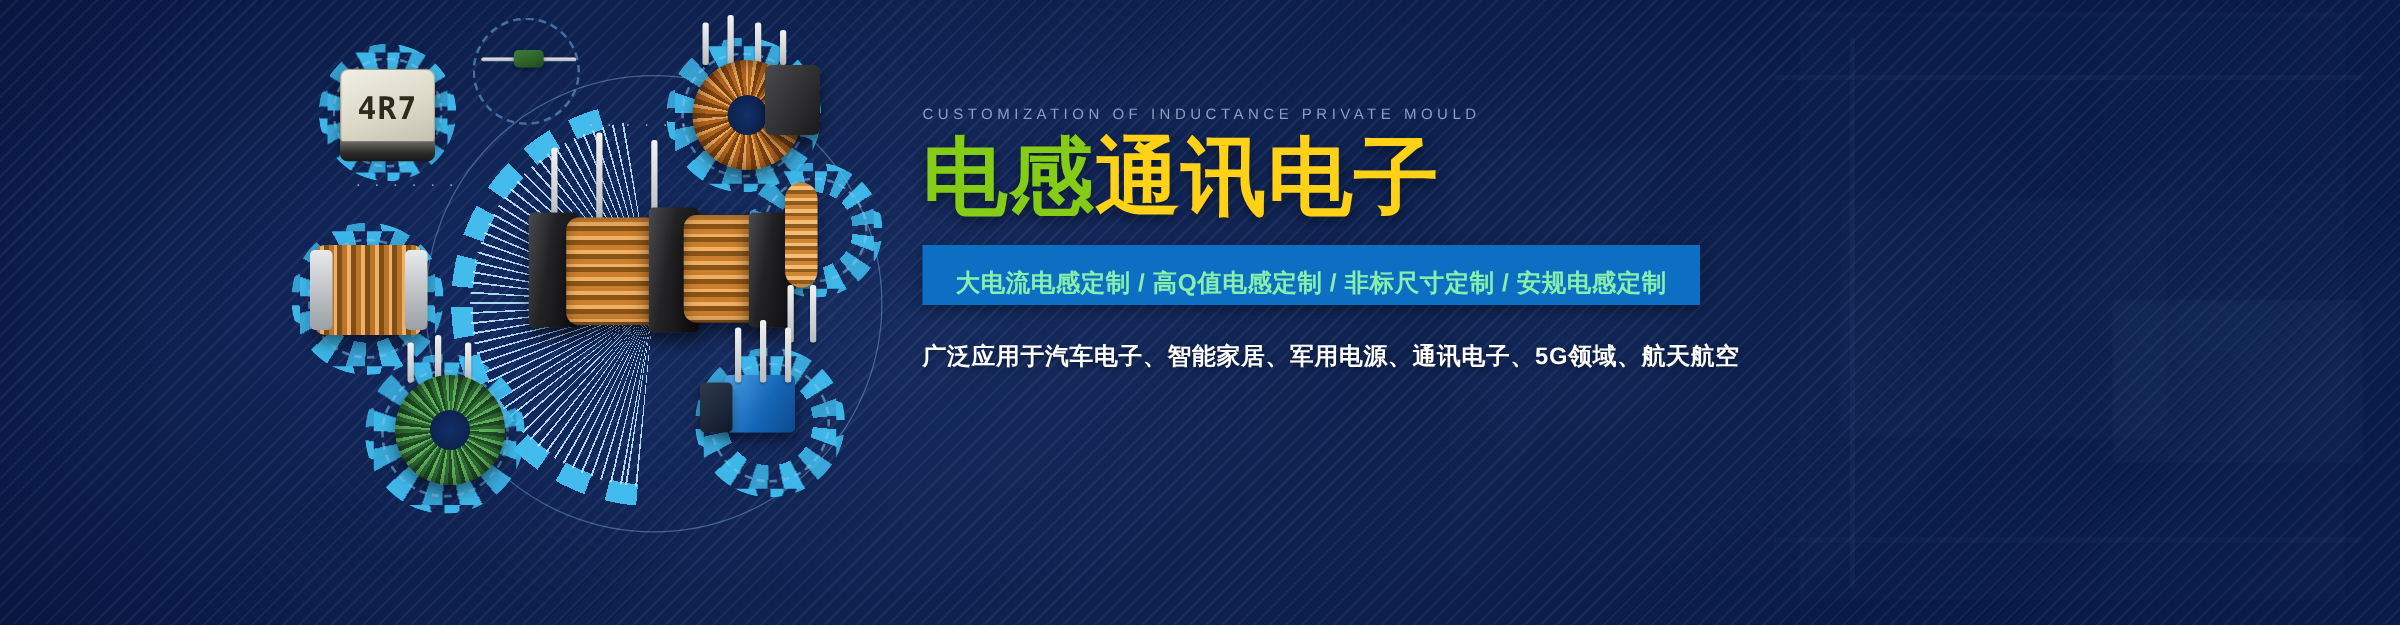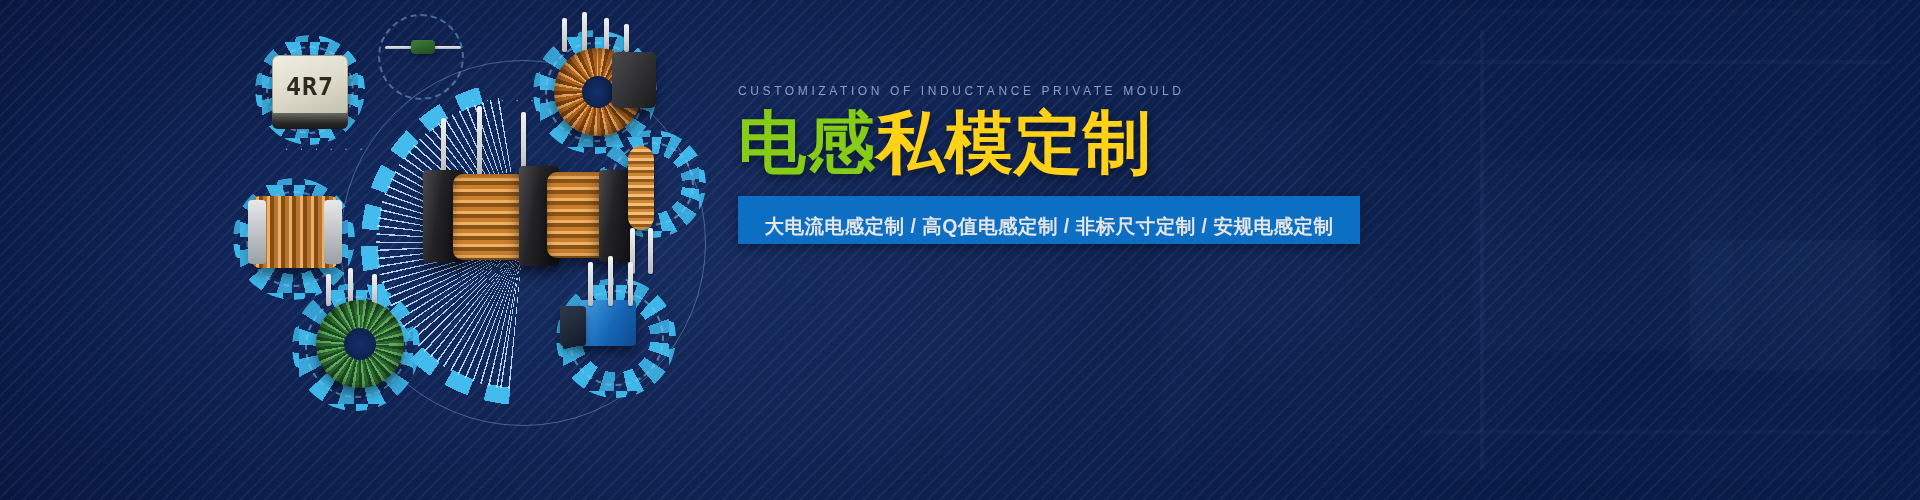--- a/index.html
+++ b/index.html
@@ -215,21 +215,21 @@
   }
   .headline .w{ color:#84cc16; }
   .headline .y{ color:#ffd217; }
 
   .pillbar{
     margin-top:18px; width:622px; height:48px; background:#0d6fc4;
     display:flex; align-items:center; justify-content:center;
     box-shadow:0 3px 10px rgba(0,0,0,.35);
   }
   .pillbar span{
-    color:#e5e5e5; font-size:19.5px; font-weight:700; letter-spacing:.5px; white-space:nowrap;margin-top:13px;
+    color:#86efac; font-size:19.5px; font-weight:700; letter-spacing:.5px; white-space:nowrap;margin-top:13px;
   }
   .desc{
     margin-top:28px; color:#ffffff; font-size:19px; font-weight:700;
     letter-spacing:.6px; white-space:nowrap;
     text-shadow:0 2px 5px rgba(0,0,0,.45);
   }
 
   .tiny-dots{
     position:absolute; color:rgba(185,225,255,.7); font-size:9px; letter-spacing:2px;
     font-family:"DejaVu Sans Mono",monospace; white-space:nowrap;
@@ -335,22 +335,23 @@
     <div class="blue-cap"></div>
   </div>
 
   <div class="prod" style="left:560px; top:306px;width:26px;height:40px;border-radius:4px;background:linear-gradient(140deg,#2e3b4c,#10192a);box-shadow:0 5px 9px rgba(0,0,0,.4);"></div>
 
   <div class="copy">
 
     <div class="eyebrow">CUSTOMIZATION OF INDUCTANCE PRIVATE MOULD</div>
 
     <div class="headline">
-      <span class="w">电感</span><span class="y">私模定制</span>
+      <span class="w">电感</span><span class="y">通讯电子</span>
     </div>
 
     <div class="pillbar">
       <span>大电流电感定制  /  高Q值电感定制  /  非标尺寸定制  /  安规电感定制</span>
     </div>
 
+    <div class="desc">广泛应用于汽车电子、智能家居、军用电源、通讯电子、5G领域、航天航空</div>
   </div>
 
 </div>
 
 </body></html>

